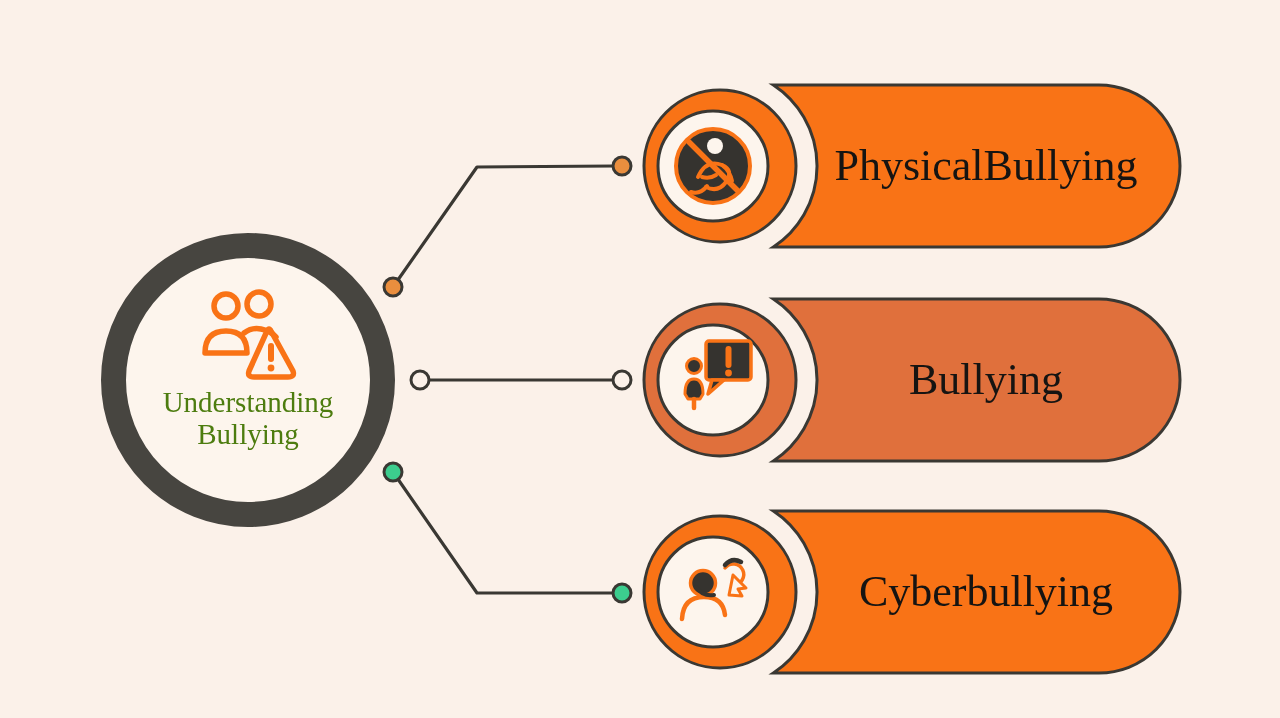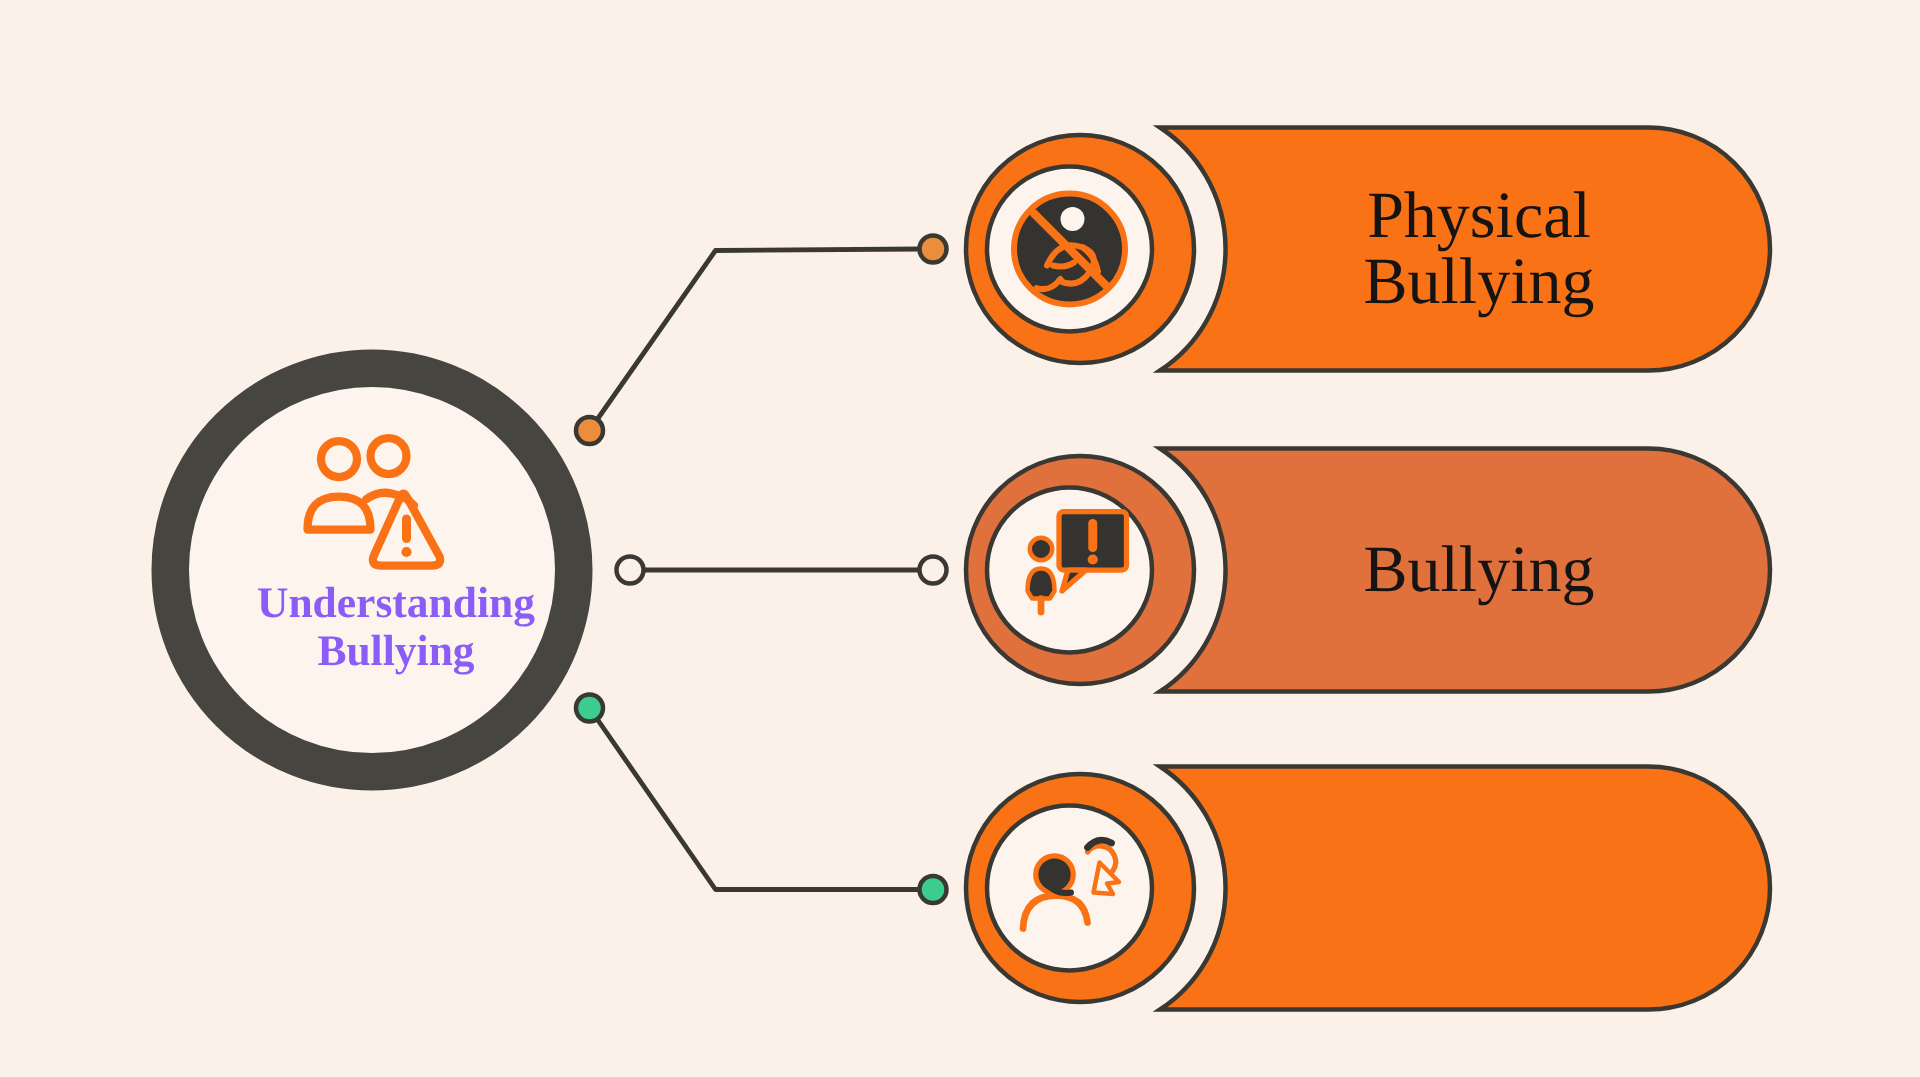--- a/index.html
+++ b/index.html
@@ -29,27 +29,27 @@
     border-radius: 50%;
     background: #FDF5ED;
   }
   .center-icon {
     position: absolute;
     left: 197px; top: 289px;
     width: 108px; height: 96px;
   }
   .center-label {
     position: absolute;
-    left: 142px; top: 386px;
+    left: 126px; top: 386px;
     width: 244px;
     text-align: center;
-    font-weight: bold;
+    font-weight: normal;
     font-size: 29px;
     line-height: 1.12;
-    color: #8b5cf6;
+    color: #4d7c0f;
   }
   .center-label span { display: block; }
 
   
   .item {
     position: absolute;
     left: 610px;
     width: 580px; height: 170px;
   }
   .item svg.item-shape {
@@ -59,21 +59,21 @@
   }
   .item-1 { top: 81px; }
   .item-2 { top: 295px; }
   .item-3 { top: 507px; }
 
   .item-label {
     position: absolute;
     left: 190px; top: 0;
     width: 372px; height: 170px;
     display: flex;
-    flex-direction: column;
+    flex-direction: row;
     align-items: center;
     justify-content: center;
     text-align: center;
     font-size: 44px;
     line-height: 1.0;
     color: #161412;
   }
   .item-label span { display: block; }
 </style>
 </head>
@@ -165,15 +165,19 @@
       <circle cx="103" cy="85" r="55" fill="#FDF5ED" stroke="#3A3833" stroke-width="3"></circle>
       <g>
         <circle cx="93" cy="76" r="12.5" fill="#35332F" stroke="#F97316" stroke-width="3.5"></circle>
         <path d="M72 112 Q73 90 94 90 Q113 90 115 108" fill="none" stroke="#F97316" stroke-width="4.5" stroke-linecap="round"></path>
         <path d="M86 80 Q93 90 104 88" fill="none" stroke="#35332F" stroke-width="4" stroke-linecap="round"></path>
         <path d="M115 61 A10.5 10.5 0 1 1 123 78" fill="none" stroke="#F97316" stroke-width="3.5" stroke-linecap="round"></path>
         <path d="M115 58 Q122 50 131 55" fill="none" stroke="#35332F" stroke-width="4.5" stroke-linecap="round"></path>
         <path d="M119 88 L123 68 L136 81 L128 82 L132 89 Z" fill="#FDF5ED" stroke="#F97316" stroke-width="3" stroke-linejoin="round"></path>
       </g>
     </svg>
+    <div class="item-label">
+      <span>Cyberbullying</span>
+      <span></span>
+    </div>
   </div>
 
 </div>
 
 </body></html>

